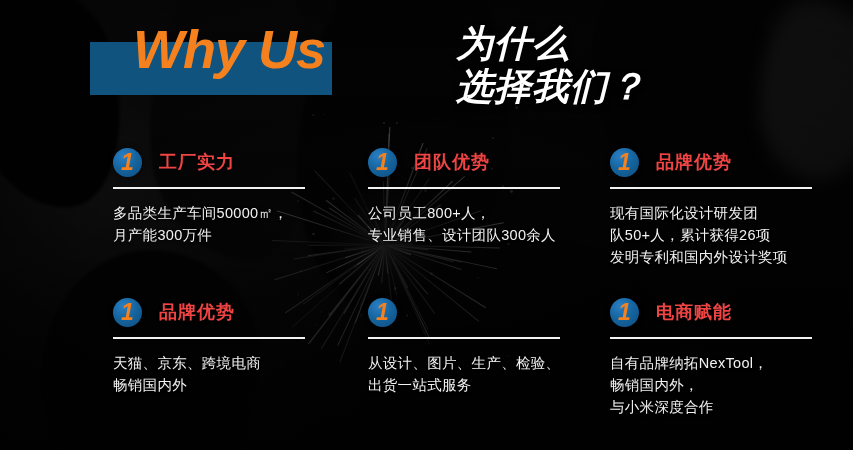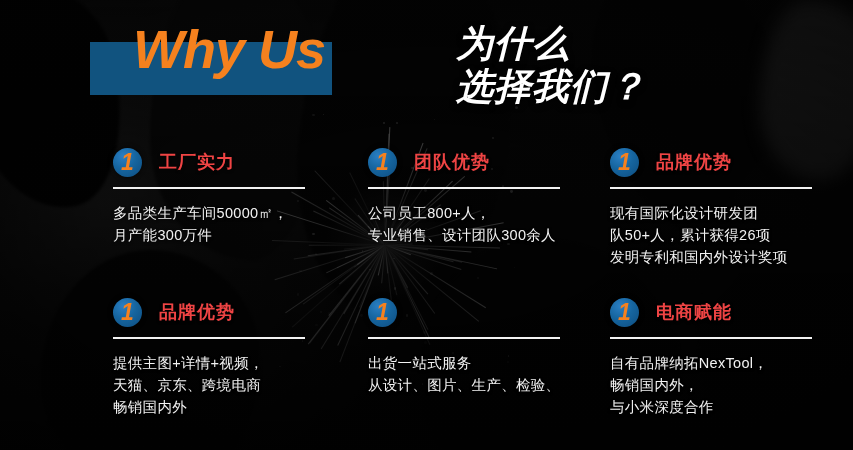--- a/index.html
+++ b/index.html
@@ -337,36 +337,35 @@
 
     <div class="cell c-col1 c-row2">
       <div class="cell-head">
         <div class="badge">
           <span>1</span>
         </div>
         <div class="cell-title">品牌优势</div>
       </div>
       <div class="divider"></div>
       <div class="cell-body">
-        <div>提供主图+详情+视频，</div>
         <div>天猫、京东、跨境电商</div>
         <div>畅销国内外</div>
       </div>
     </div>
 
     <div class="cell c-col2 c-row2">
       <div class="cell-head">
         <div class="badge">
           <span>1</span>
         </div>
       </div>
       <div class="divider"></div>
       <div class="cell-body">
+        <div>从设计、图片、生产、检验、</div>
         <div>出货一站式服务</div>
-        <div>从设计、图片、生产、检验、</div>
       </div>
     </div>
 
     <div class="cell c-col3 c-row2">
       <div class="cell-head">
         <div class="badge">
           <span>1</span>
         </div>
         <div class="cell-title">电商赋能</div>
       </div>

